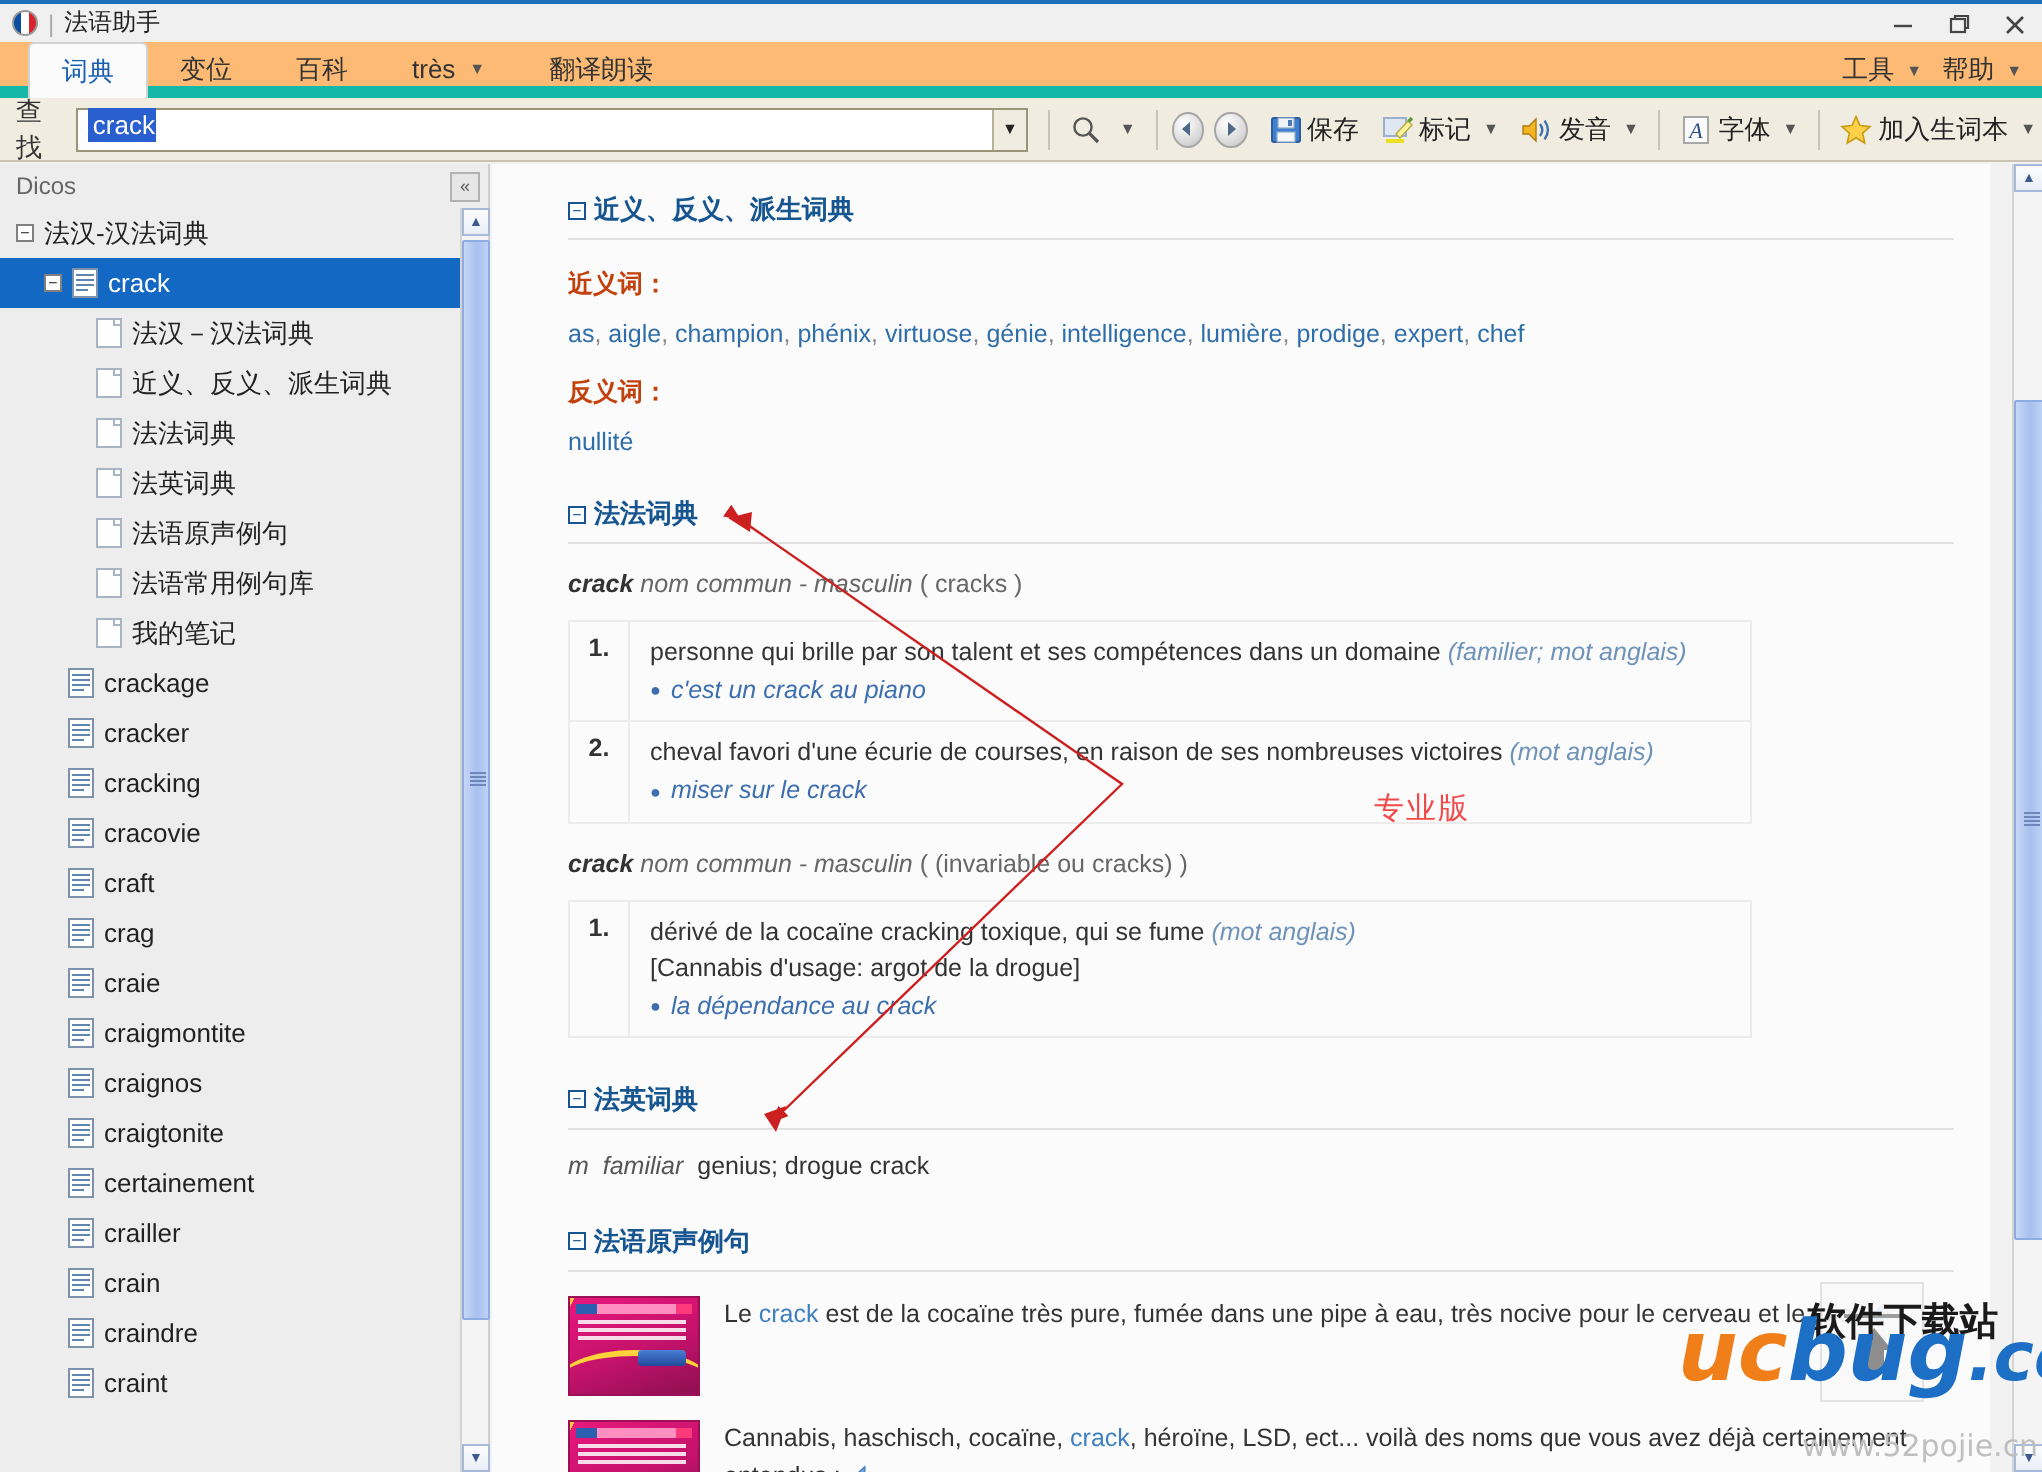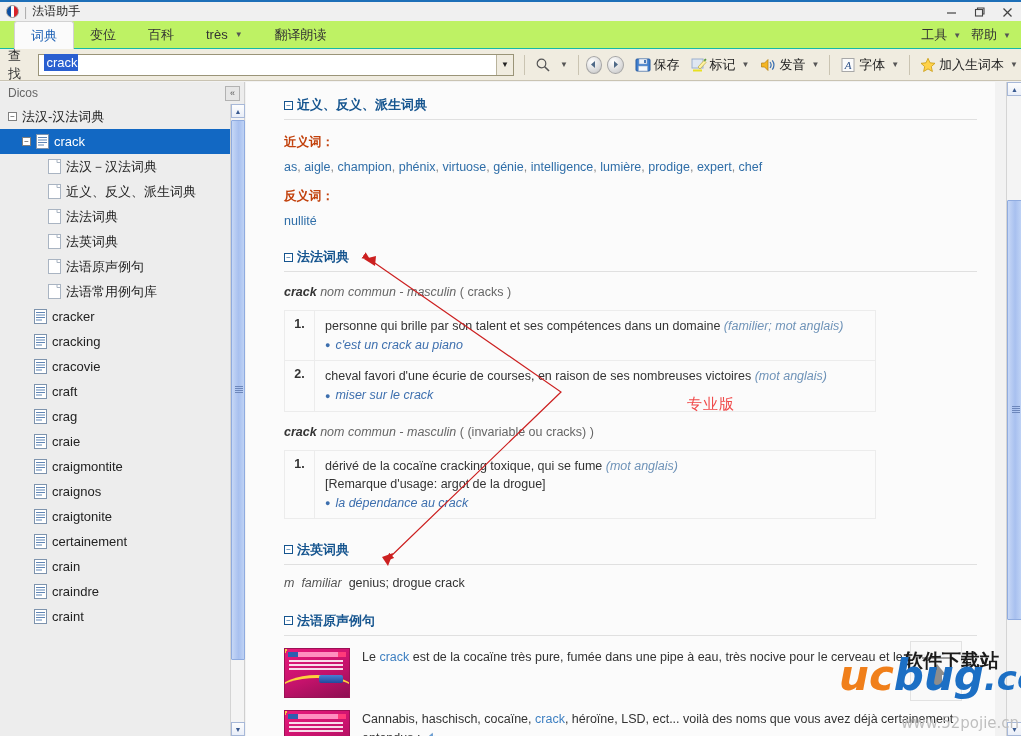--- a/index.html
+++ b/index.html
@@ -38,22 +38,22 @@
     display: flex; align-items: center;
   }
   .winbtn {
     width: 28px; height: 20px; display: flex; align-items: center; justify-content: center;
     color: #444; font-size: 13px; line-height: 1;
   }
 
   
   .tabrow {
     position: absolute; left: 0; top: 21px; width: 1021px; height: 28px;
-    background: #bef264;
-    border-bottom: 1px solid #14b8a6;
+    background: #fdba74;
+    border-bottom: 6px solid #14b8a6;
   }
   .tabs { position: absolute; left: 14px; top: 0; display: flex; align-items: flex-end; height: 28px; }
   .tab {
     padding: 5px 16px 6px 16px; font-size: 13px; color: #333; height: 28px;
     display: flex; align-items: center; white-space: nowrap;
   }
   .tab.active {
     background: #fbfbfb; color: #1a5fb4;
     border-left: 1px solid #d2d2d2; border-right: 1px solid #d2d2d2; border-top: 1px solid #d2d2d2;
     border-top-left-radius: 3px; border-top-right-radius: 3px;
@@ -462,31 +462,48 @@
             </svg>
             <span>法语原声例句</span>
           </div>
           <div class="tnode" style="padding-left: 48px;">
             <svg class="docicon" viewBox="0 0 13 15">
               <rect x="0.5" y="0.5" width="12" height="14" fill="#ffffff" stroke="#a9b4c2"></rect>
               <polyline points="9,0.5 9,3.5 12.5,3.5" fill="none" stroke="#a9b4c2"></polyline>
             </svg>
             <span>法语常用例句库</span>
           </div>
+          <div class="tnode" style="padding-left: 48px;">
+            <svg class="docicon" viewBox="0 0 13 15">
+              <rect x="0.5" y="0.5" width="12" height="14" fill="#ffffff" stroke="#a9b4c2"></rect>
+              <polyline points="9,0.5 9,3.5 12.5,3.5" fill="none" stroke="#a9b4c2"></polyline>
+            </svg>
+            <span>我的笔记</span>
+          </div>
         </div>
 
       <div id="wordlist">
           <div class="tnode" style="padding-left: 34px;">
             <svg class="docicon" viewBox="0 0 13 15">
               <rect x="0.5" y="0.5" width="12" height="14" fill="#ffffff" stroke="#7d93ad"></rect>
               <rect x="2" y="3" width="9" height="1" fill="#5f85b5"></rect>
               <rect x="2" y="5.5" width="9" height="1" fill="#5f85b5"></rect>
               <rect x="2" y="8" width="9" height="1" fill="#5f85b5"></rect>
               <rect x="2" y="10.5" width="6" height="1" fill="#5f85b5"></rect>
             </svg>
+            <span>crackage</span>
+          </div>
+          <div class="tnode" style="padding-left: 34px;">
+            <svg class="docicon" viewBox="0 0 13 15">
+              <rect x="0.5" y="0.5" width="12" height="14" fill="#ffffff" stroke="#7d93ad"></rect>
+              <rect x="2" y="3" width="9" height="1" fill="#5f85b5"></rect>
+              <rect x="2" y="5.5" width="9" height="1" fill="#5f85b5"></rect>
+              <rect x="2" y="8" width="9" height="1" fill="#5f85b5"></rect>
+              <rect x="2" y="10.5" width="6" height="1" fill="#5f85b5"></rect>
+            </svg>
             <span>cracker</span>
           </div>
           <div class="tnode" style="padding-left: 34px;">
             <svg class="docicon" viewBox="0 0 13 15">
               <rect x="0.5" y="0.5" width="12" height="14" fill="#ffffff" stroke="#7d93ad"></rect>
               <rect x="2" y="3" width="9" height="1" fill="#5f85b5"></rect>
               <rect x="2" y="5.5" width="9" height="1" fill="#5f85b5"></rect>
               <rect x="2" y="8" width="9" height="1" fill="#5f85b5"></rect>
               <rect x="2" y="10.5" width="6" height="1" fill="#5f85b5"></rect>
             </svg>
@@ -564,20 +581,30 @@
           </div>
           <div class="tnode" style="padding-left: 34px;">
             <svg class="docicon" viewBox="0 0 13 15">
               <rect x="0.5" y="0.5" width="12" height="14" fill="#ffffff" stroke="#7d93ad"></rect>
               <rect x="2" y="3" width="9" height="1" fill="#5f85b5"></rect>
               <rect x="2" y="5.5" width="9" height="1" fill="#5f85b5"></rect>
               <rect x="2" y="8" width="9" height="1" fill="#5f85b5"></rect>
               <rect x="2" y="10.5" width="6" height="1" fill="#5f85b5"></rect>
             </svg>
             <span>certainement</span>
+          </div>
+          <div class="tnode" style="padding-left: 34px;">
+            <svg class="docicon" viewBox="0 0 13 15">
+              <rect x="0.5" y="0.5" width="12" height="14" fill="#ffffff" stroke="#7d93ad"></rect>
+              <rect x="2" y="3" width="9" height="1" fill="#5f85b5"></rect>
+              <rect x="2" y="5.5" width="9" height="1" fill="#5f85b5"></rect>
+              <rect x="2" y="8" width="9" height="1" fill="#5f85b5"></rect>
+              <rect x="2" y="10.5" width="6" height="1" fill="#5f85b5"></rect>
+            </svg>
+            <span>crailler</span>
           </div>
           <div class="tnode" style="padding-left: 34px;">
             <svg class="docicon" viewBox="0 0 13 15">
               <rect x="0.5" y="0.5" width="12" height="14" fill="#ffffff" stroke="#7d93ad"></rect>
               <rect x="2" y="3" width="9" height="1" fill="#5f85b5"></rect>
               <rect x="2" y="5.5" width="9" height="1" fill="#5f85b5"></rect>
               <rect x="2" y="8" width="9" height="1" fill="#5f85b5"></rect>
               <rect x="2" y="10.5" width="6" height="1" fill="#5f85b5"></rect>
             </svg>
             <span>crain</span>
@@ -644,21 +671,21 @@
               </div>
               <div class="defrow">
                 <div class="defnum">2.</div>
                 <div class="defbody"><span>cheval favori d'une écurie de courses, en raison de ses nombreuses victoires </span><span class="tag">(mot anglais)</span><div class="example"><span class="bull">●</span><span>miser sur le crack</span></div></div>
               </div>
             </div>
             <div class="pos-line"><b>crack</b> <span>nom commun - masculin</span> <span class="plain">( (invariable ou cracks) )</span></div>
             <div class="deftable">
               <div class="defrow">
                 <div class="defnum">1.</div>
-                <div class="defbody"><span>dérivé de la cocaïne cracking toxique, qui se fume </span><span class="tag">(mot anglais)</span><div>[Remarque d'usage: argot de la drogue]</div><div class="example"><span class="bull">●</span><span>la dépendance au crack</span></div></div>
+                <div class="defbody"><span>dérivé de la cocaïne cracking toxique, qui se fume </span><span class="tag">(mot anglais)</span><div>[Cannabis d'usage: argot de la drogue]</div><div class="example"><span class="bull">●</span><span>la dépendance au crack</span></div></div>
               </div>
             </div>
           </div>
       </div>
 
       <div>
         <div class="sec-head" style="margin-top:22px;">
           <span class="sq">−</span>
           <span>法英词典</span>
         </div>

